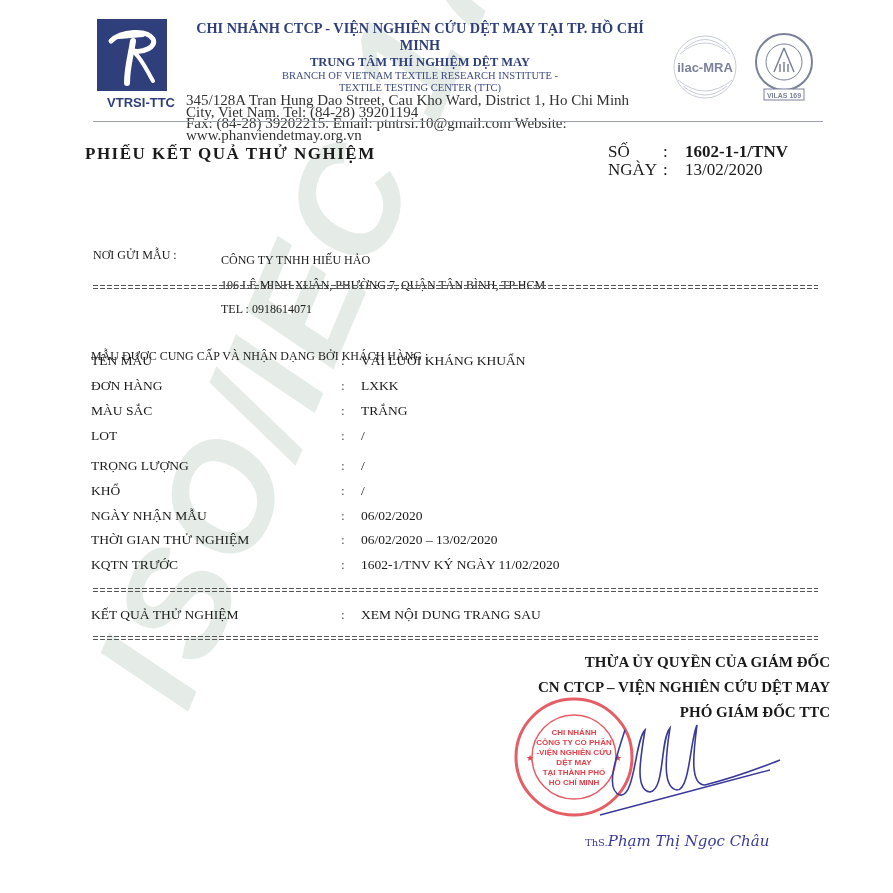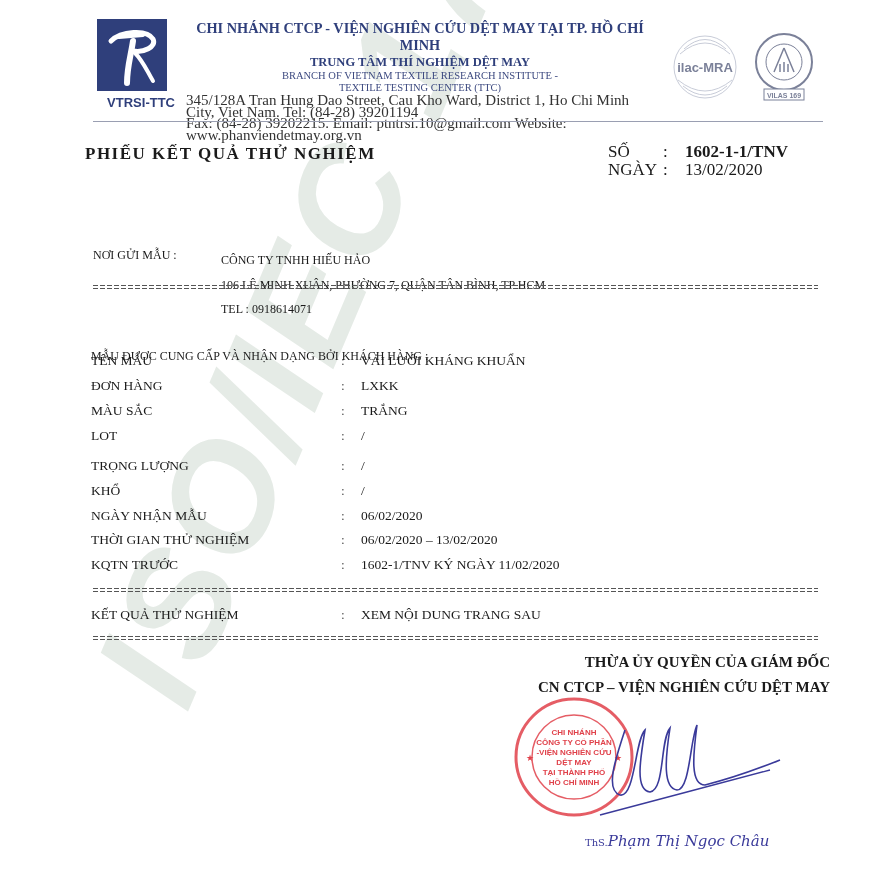--- a/index.html
+++ b/index.html
@@ -171,20 +171,21 @@
   <span class="k">KẾT QUẢ THỬ NGHIỆM</span>
     <span class="c">:</span>
     <span class="v">XEM NỘI DUNG TRANG SAU</span>
 </div>
 
 <div class="layer eqline" style="top:636px"></div>
 
 <div class="layer sign">
   <div>THỪA ỦY QUYỀN CỦA GIÁM ĐỐC</div>
   <div>CN CTCP – VIỆN NGHIÊN CỨU DỆT MAY</div>
+  <div>PHÓ GIÁM ĐỐC TTC</div>
 </div>
 
 <div class="layer stamp">
   <svg width="125" height="125" viewBox="0 0 125 125">
     <circle cx="62" cy="62" r="58" fill="none" stroke="#e0414a" stroke-width="3" opacity="0.85"></circle>
     <circle cx="62" cy="62" r="42" fill="none" stroke="#e0414a" stroke-width="1.5" opacity="0.85"></circle>
     <text x="62" y="40" text-anchor="middle" font-family="Liberation Sans, sans-serif" font-weight="bold" font-size="8" fill="#e0414a">CHI NHÁNH</text>
     <text x="62" y="50" text-anchor="middle" font-family="Liberation Sans, sans-serif" font-weight="bold" font-size="8" fill="#e0414a">CÔNG TY CỔ PHẦN</text>
     <text x="62" y="60" text-anchor="middle" font-family="Liberation Sans, sans-serif" font-weight="bold" font-size="8" fill="#e0414a">-VIỆN NGHIÊN CỨU</text>
     <text x="62" y="70" text-anchor="middle" font-family="Liberation Sans, sans-serif" font-weight="bold" font-size="8" fill="#e0414a">DỆT MAY</text>

